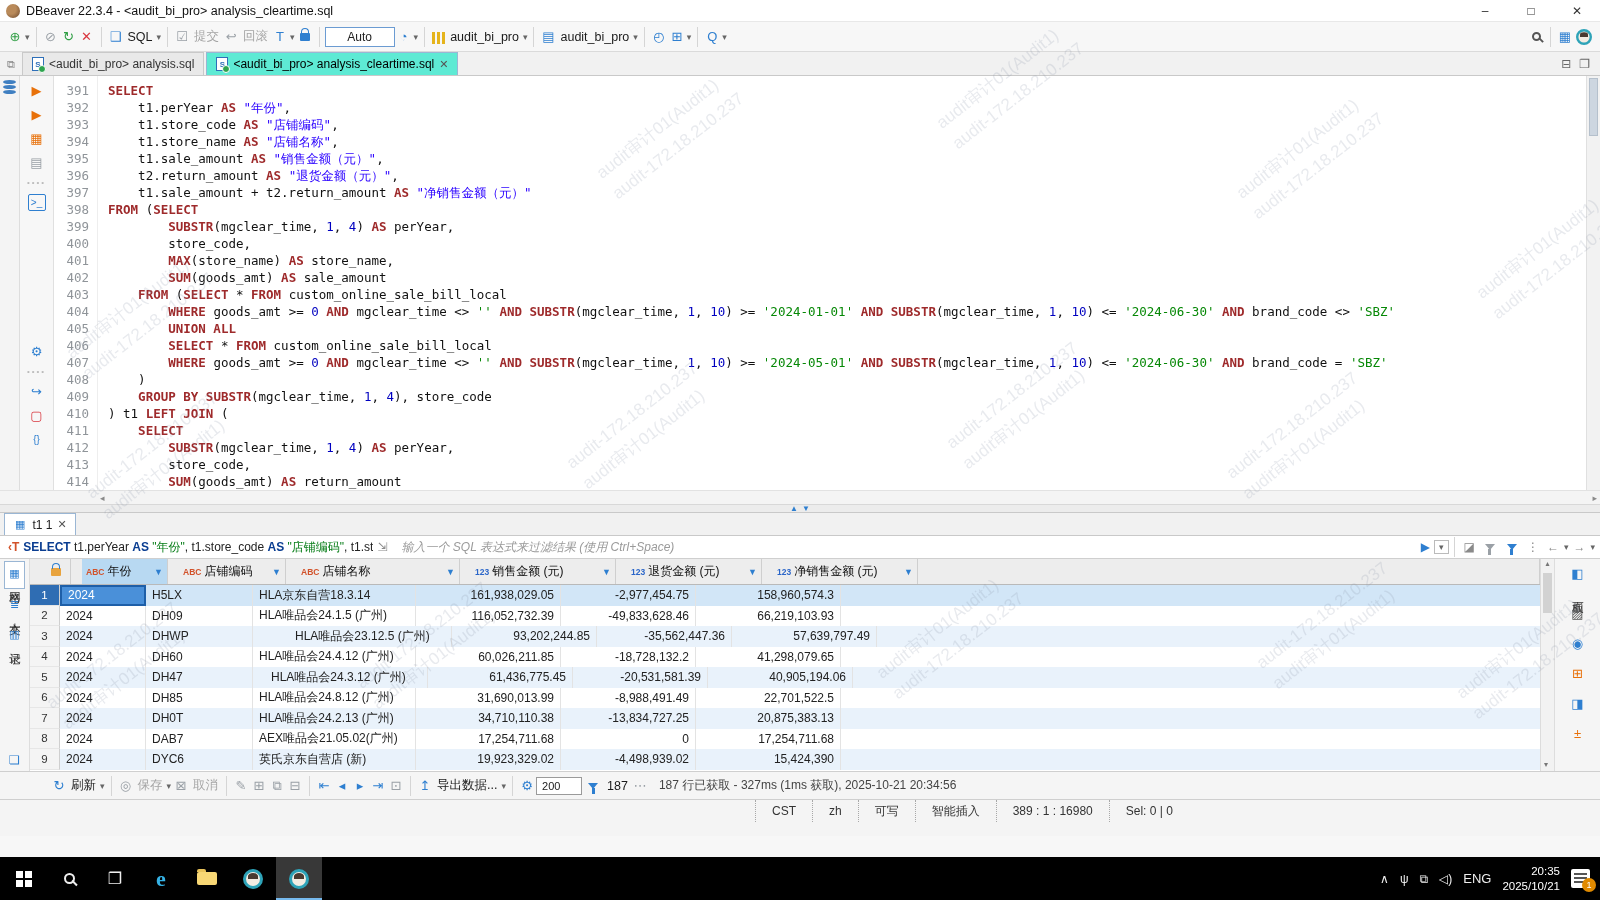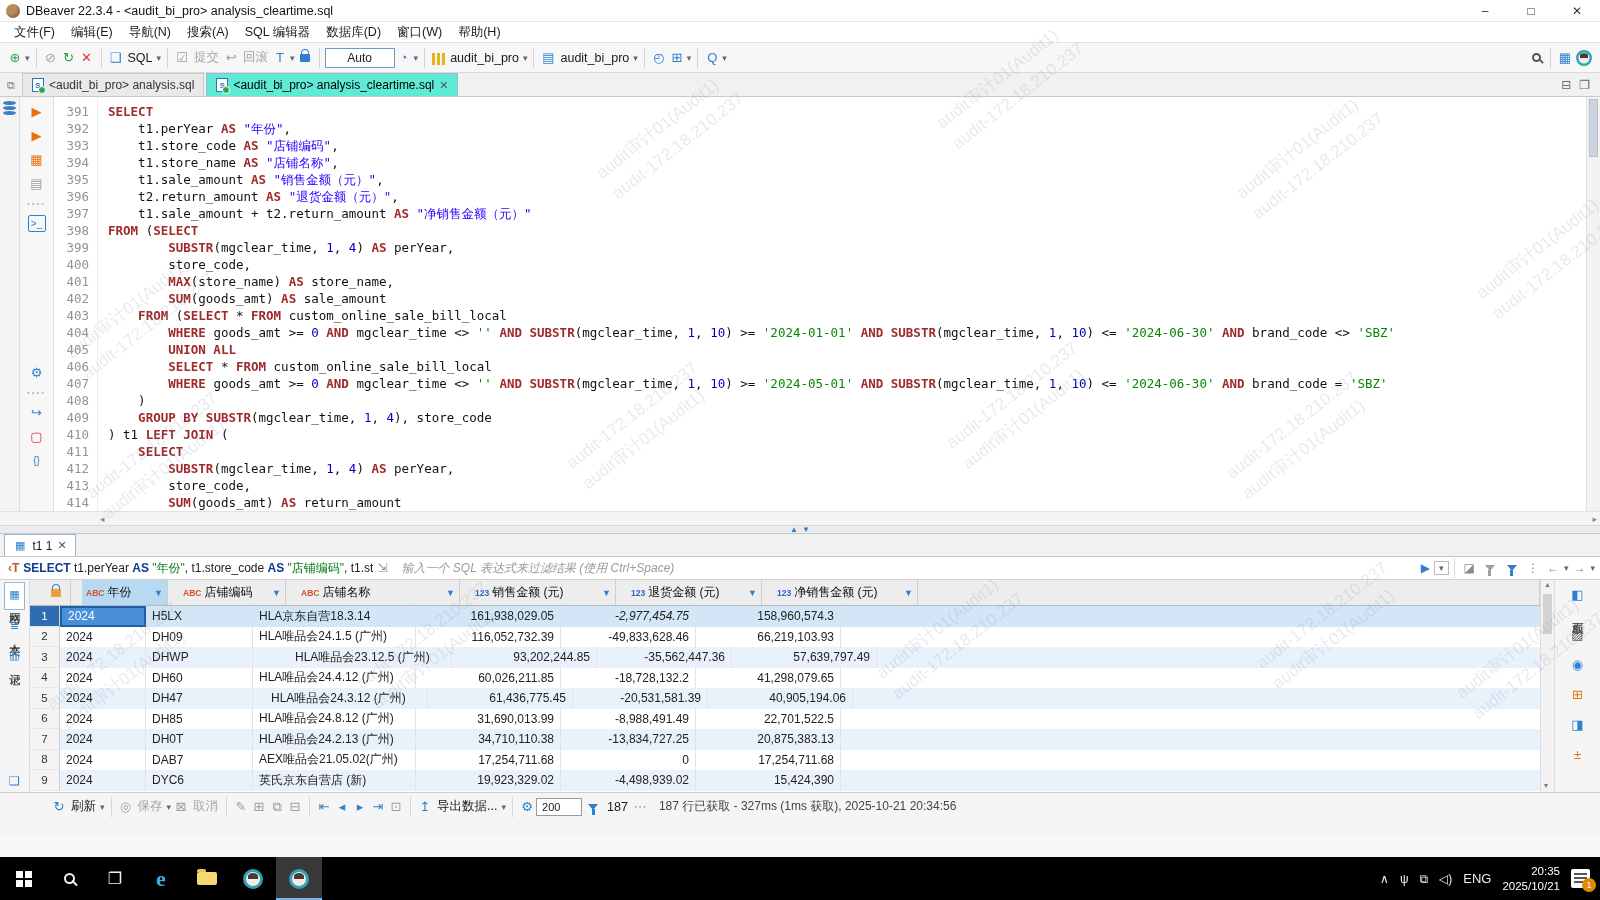--- a/index.html
+++ b/index.html
@@ -151,30 +151,20 @@
   <div id="titlebar">
     <span class="app-logo"></span>
     <span id="window-title">DBeaver 22.3.4 - &lt;audit_bi_pro&gt; analysis_cleartime.sql</span>
     <div class="win-controls">
       <span class="win-btn">–</span>
       <span class="win-btn">□</span>
       <span class="win-btn">✕</span>
     </div>
   </div>
 
-  <div id="menubar">
-      <span class="menu-item">文件(F)</span>
-      <span class="menu-item">编辑(E)</span>
-      <span class="menu-item">导航(N)</span>
-      <span class="menu-item">搜索(A)</span>
-      <span class="menu-item">SQL 编辑器</span>
-      <span class="menu-item">数据库(D)</span>
-      <span class="menu-item">窗口(W)</span>
-      <span class="menu-item">帮助(H)</span>
-    </div>
 
   <div id="toolbar">
     <span class="i c-green">⊕</span>
     <span class="caret">▾</span>
     <span class="sep"></span>
     <span class="i c-gray">⊘</span>
     <span class="i c-green">↻</span>
     <span class="i c-red">✕</span>
     <span class="sep"></span>
     <span class="i c-blue">❑</span>
@@ -381,21 +371,21 @@
           </div>
           <div class="g-hcell" style="flex: 1 1 0%;"></div>
         </div>
       <div id="gbody">
           <div class="g-row sel">
             <div class="g-rn">1</div>
             <div class="g-cell selcell" style="width: 86px;">2024</div>
             <div class="g-cell" style="width: 107px;">H5LX</div>
             <div class="g-cell" style="width: 163px;">HLA京东自营18.3.14</div>
             <div class="g-cell r" style="width: 145px;">161,938,029.05</div>
-            <div class="g-cell r" style="width: 135px; font-style: italic;">-2,977,454.75</div>
+            <div class="g-cell r" style="width: 135px;">-2,977,454.75</div>
             <div class="g-cell r" style="width: 145px;">158,960,574.3</div>
             <div class="g-cell" style="flex: 1 1 0%; border-right: none;"></div>
           </div>
           <div class="g-row">
             <div class="g-rn">2</div>
             <div class="g-cell" style="width: 86px;">2024</div>
             <div class="g-cell" style="width: 107px;">DH09</div>
             <div class="g-cell" style="width: 163px;">HLA唯品会24.1.5 (广州)</div>
             <div class="g-cell r" style="width: 145px;">116,052,732.39</div>
             <div class="g-cell r" style="width: 135px;">-49,833,628.46</div>
@@ -517,20 +507,30 @@
     <span class="caret">▾</span>
     <span class="sep"></span>
     <span class="i c-blue">⚙</span>
     <span class="fetch-input">200</span>
     <span class="funnel blue"></span>
     <span class="tb-label">187</span>
     <span class="i c-gray">⋯</span>
     <span class="res-status">187 行已获取 - 327ms (1ms 获取), 2025-10-21 20:34:56</span>
   </div>
 
+  <div id="statusbar">
+    <div class="sb-group" id="sbgroup">
+        <span class="sb-seg">CST</span>
+        <span class="sb-seg">zh</span>
+        <span class="sb-seg">可写</span>
+        <span class="sb-seg">智能插入</span>
+        <span class="sb-seg">389 : 1 : 16980</span>
+        <span class="sb-seg">Sel: 0 | 0</span>
+      </div>
+  </div>
   <div id="winbottom"></div>
 
   <div id="wmlayer">
       <div class="wm" style="left: 60px; top: 290px;">
         <div>audit审计01(Audit1)</div>
         <div>audit-172.18.210.237</div>
       </div>
       <div class="wm" style="left: 80px; top: 430px;">
         <div>audit-172.18.210.237</div>
         <div>audit审计01(Audit1)</div>

